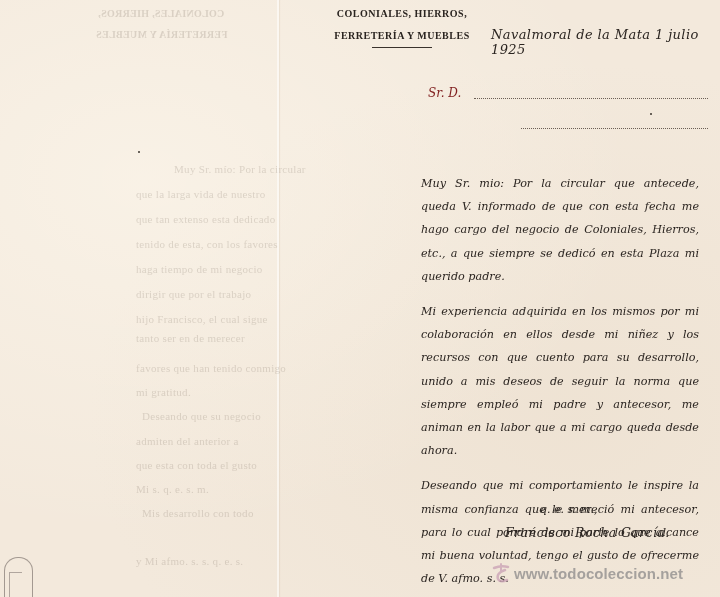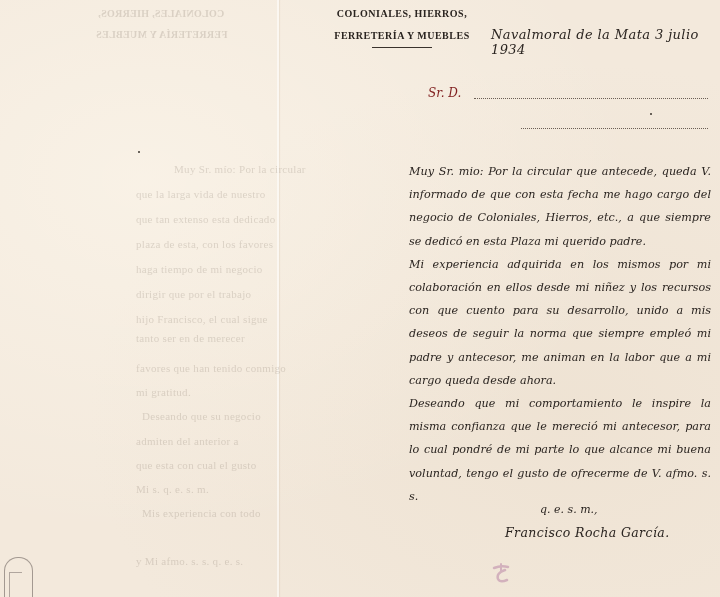--- a/index.html
+++ b/index.html
@@ -93,21 +93,21 @@
       top: 160px;
       width: 302px;
       font-family: "DejaVu Serif", serif;
       font-style: italic;
       font-size: 11.2px;
       line-height: 23.2px;
       color: #2a2420;
       text-align: justify;
     }
     .body-text p {
-      margin: 0;
+      margin: 12px;
       text-indent: 0;
     }
     .closing {
       position: absolute;
       left: 540px;
       top: 503px;
       font-family: "DejaVu Serif", serif;
       font-style: italic;
       font-size: 11px;
       color: #2a2420;
@@ -168,41 +168,41 @@
 <body>
 
 <div class="paper"></div>
 <div class="fold-line"></div>
 
 <div class="ghost head" style="left:98px; top:8px;">COLONIALES, HIERROS,</div>
 <div class="ghost head" style="left:96px; top:29px;">FERRETERÍA Y MUEBLES</div>
 <div class="ghost" style="left:142px; top:163px;margin-left:32px;">Muy Sr. mío: Por la circular</div>
 <div class="ghost" style="left:136px; top:188px;">que la larga vida de nuestro</div>
 <div class="ghost" style="left:136px; top:213px;">que tan extenso esta dedicado</div>
-<div class="ghost" style="left:136px; top:238px;">plaza de esta, con los favores</div>
+<div class="ghost" style="left:136px; top:238px;">tenido de esta, con los favores</div>
 <div class="ghost" style="left:136px; top:263px;">haga tiempo de mi negocio</div>
 <div class="ghost" style="left:136px; top:288px;">dirigir que por el trabajo</div>
 <div class="ghost" style="left:136px; top:313px;">hijo Francisco, el cual sigue</div>
 <div class="ghost" style="left:136px; top:332px;text-align:right;">tanto ser en de merecer</div>
 <div class="ghost" style="left:136px; top:362px;">favores que han tenido conmigo</div>
 <div class="ghost" style="left:136px; top:386px;">mi gratitud.</div>
 <div class="ghost" style="left:142px; top:410px;">Deseando que su negocio</div>
 <div class="ghost" style="left:136px; top:435px;">admiten del anterior a</div>
-<div class="ghost" style="left:136px; top:459px;">que esta con cual el gusto</div>
+<div class="ghost" style="left:136px; top:459px;">que esta con toda el gusto</div>
 <div class="ghost" style="left:136px; top:483px;">Mi s. q. e. s. m.</div>
-<div class="ghost" style="left:142px; top:507px;">Mis experiencia con todo</div>
+<div class="ghost" style="left:142px; top:507px;">Mis desarrollo con todo</div>
 <div class="ghost" style="left:136px; top:531px;margin-top:24px;">y Mi afmo. s. s. q. e. s.</div>
 
 <div class="letterhead">
   <span class="l1">COLONIALES, HIERROS,</span>
   <span class="l2">FERRETERÍA Y MUEBLES</span>
   <div class="rule"></div>
 </div>
 
-<div class="date-line">Navalmoral de la Mata 3 julio 1934</div>
+<div class="date-line">Navalmoral de la Mata 1 julio 1925</div>
 
 <div class="addressee">Sr. D.</div>
 <div class="dots" style="left:474px; top:98px; width:234px;"></div>
 <div class="dots" style="left:521px; top:128px; width:187px;"></div>
 <div class="speck" style="left:650px; top:113px;"></div>
 <div class="speck" style="left:138px; top:151px;"></div>
 
 <div class="body-text">
   <p>
     <span style="display:inline-block; width:0px;"></span><span>Muy Sr. mio: Por la circular que antecede, queda V. informado de que con esta fecha me hago cargo del negocio de Coloniales, Hierros, etc., a que siempre se dedicó en esta Plaza mi querido padre.</span>
@@ -217,16 +217,17 @@
 
 <div class="closing">q. e. s. m.,</div>
 <div class="signature">Francisco Rocha García.</div>
 
 <div class="watermark">
   <svg width="18" height="20" viewBox="0 0 18 20">
     <path d="M2 5 Q9 2 16 4" stroke="#c9a0b4" stroke-width="2.5" fill="none" stroke-linecap="round"></path>
     <path d="M9 1 L9 8" stroke="#c9a0b4" stroke-width="2" fill="none" stroke-linecap="round"></path>
     <path d="M13 7 Q4 10 6 16 Q8 20 15 17" stroke="#c9a0b4" stroke-width="2.5" fill="none" stroke-linecap="round"></path>
   </svg>
+  <span class="wm-text">www.todocoleccion.net</span>
 </div>
 
 <div class="stamp"></div>
 <div class="stamp-inner"></div>
 
 </body></html>

